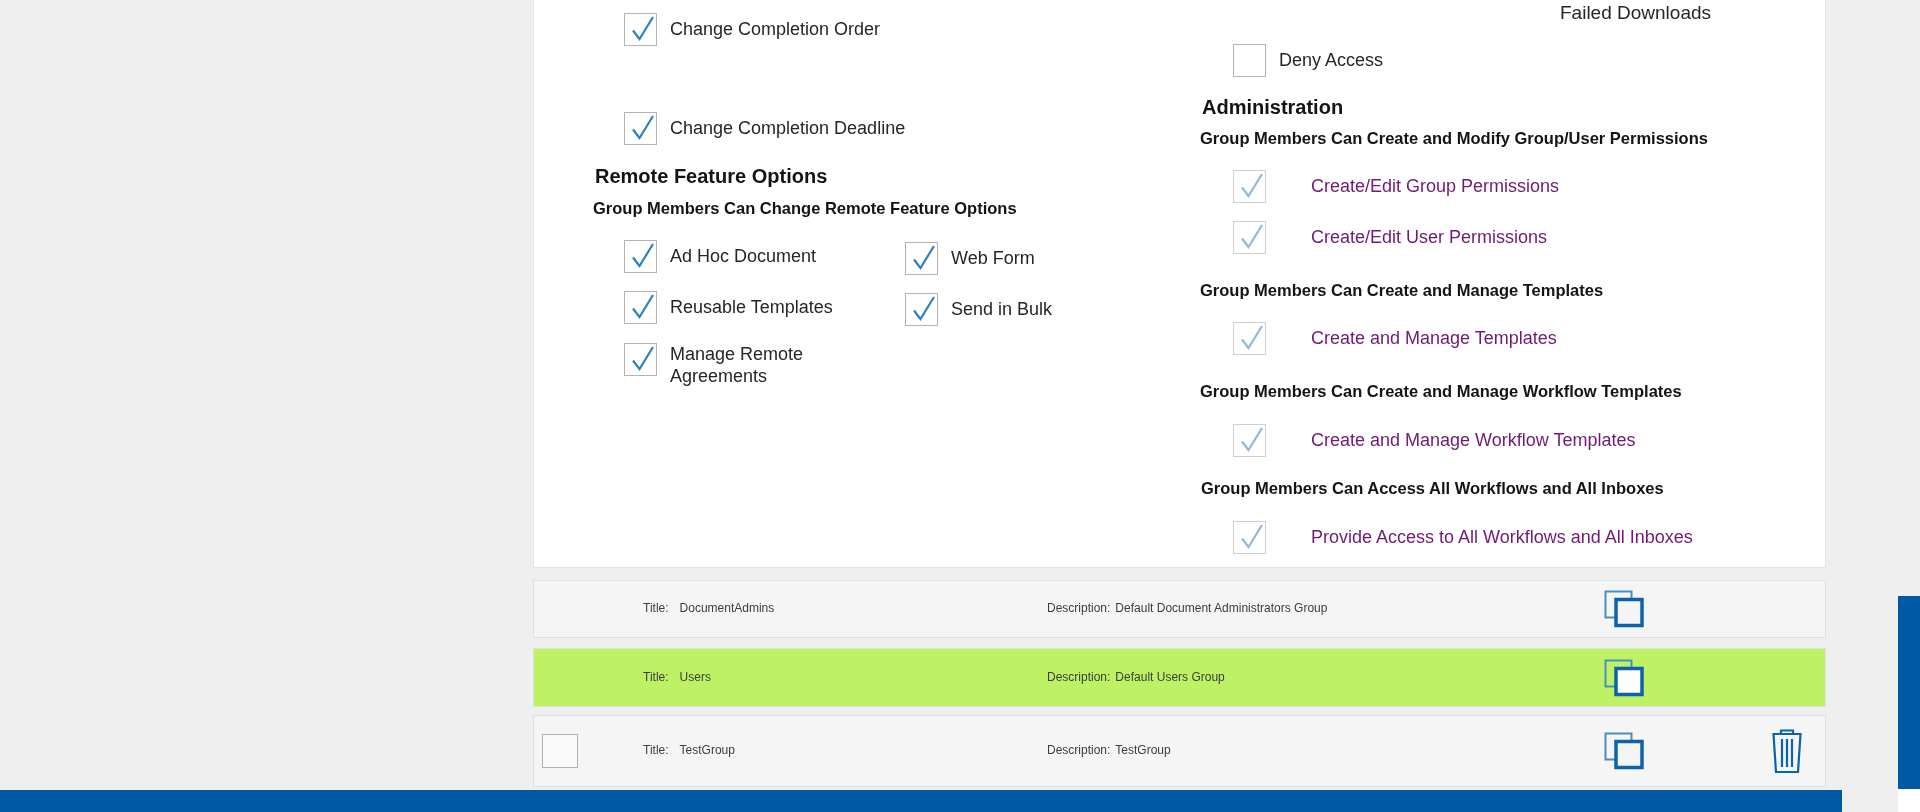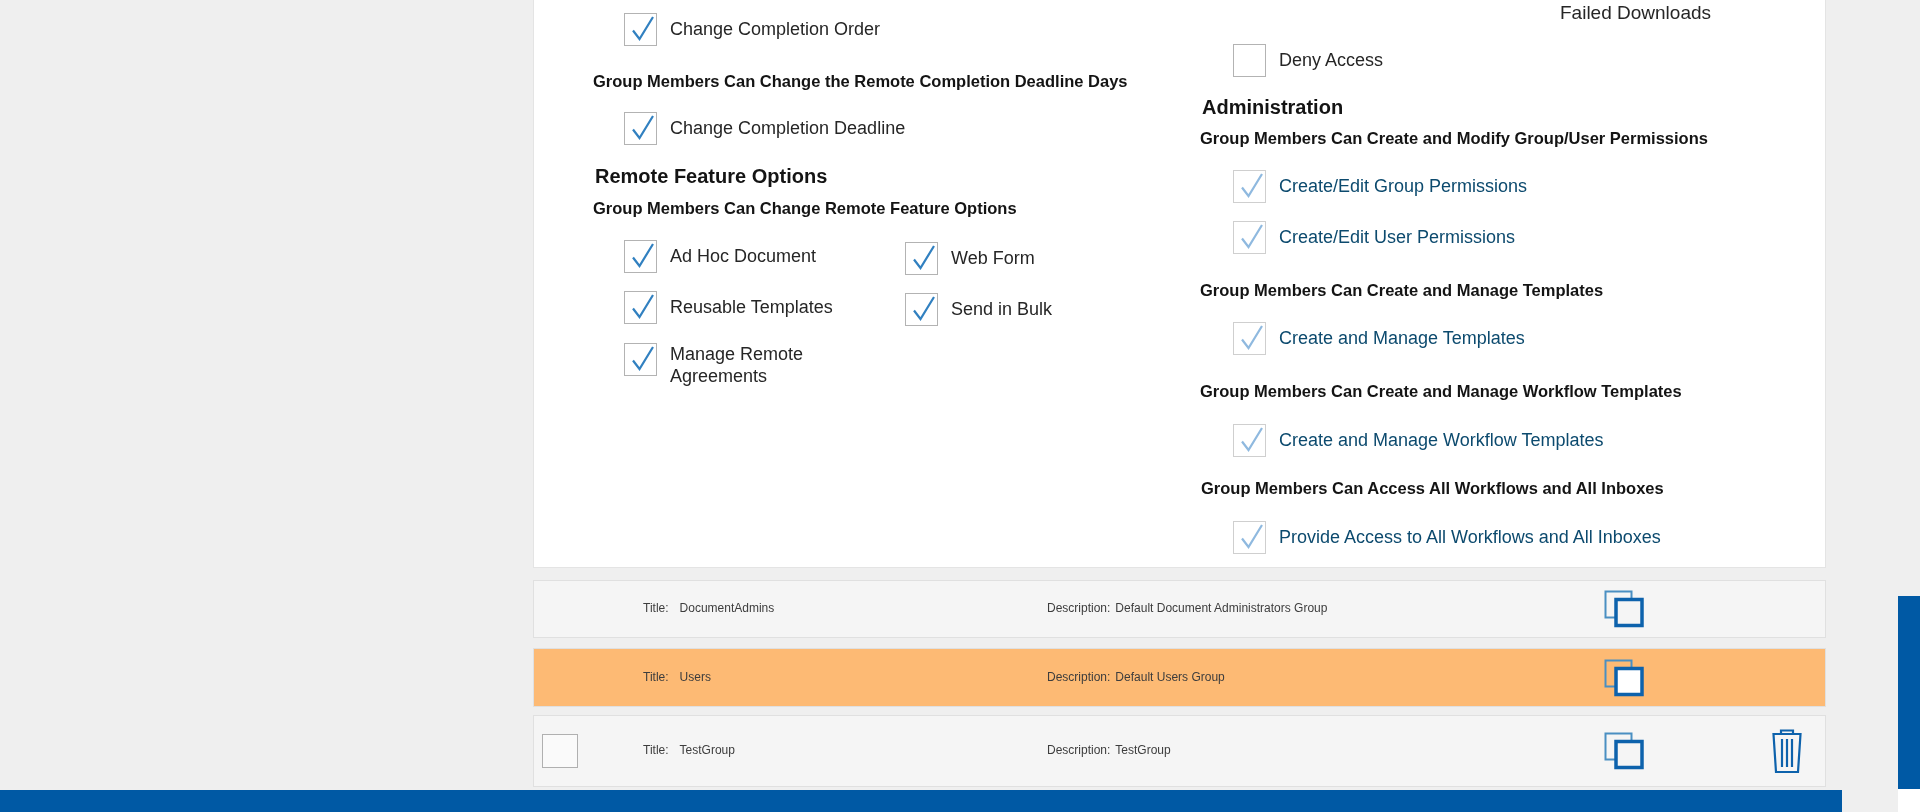--- a/index.html
+++ b/index.html
@@ -18,42 +18,42 @@
   .cbrow.top-align{align-items:flex-start;justify-content:center;}
   .cb{
     width:33px;height:33px;background:#fff;border:1px solid #b3b3b3;
     box-sizing:border-box;flex:0 0 auto;position:relative;
   }
   .cb svg{position:absolute;left:0;top:-2px;overflow:visible;}
   .cb .tick{fill:none;stroke:#3180c0;stroke-width:2.2px;}
   .cbrow .lbl{font-size:18px;color:#262626;line-height:1.2;}
   .cbrow.disabled .cb{border-color:#cfcfcf;}
   .cbrow.disabled .cb .tick{stroke:#8fb9df;}
-  .cbrow.disabled .lbl{color:#0c4a6e;}
+  .cbrow.disabled .lbl{color:#701a75;margin-left:32px;}
   .wrap-lbl{width:172px;line-height:32px;margin-top:1px;}
   
   .grp-hdr{
     position:absolute;font-size:16.5px;font-weight:700;color:#141414;
     line-height:1.15;white-space:nowrap;
   }
   .sec-title{
     position:absolute;font-size:20px;font-weight:700;color:#141414;
     line-height:1.15;white-space:nowrap;
   }
   .plain-title{
     position:absolute;font-size:19px;font-weight:400;color:#262626;
     line-height:1.15;white-space:nowrap;
   }
   
   .group-row{
     position:absolute;left:533px;width:1293px;box-sizing:border-box;
     border:1px solid #e0e0e0;
   }
   .row-bg-gray{background:#f5f5f5;}
-  .row-bg-white{background:#fdba74;}
+  .row-bg-white{background:#bef264;}
   .row-text{
     position:absolute;top:50%;transform:translateY(-58%);
     font-size:12px;color:#3d3d3d;white-space:nowrap;
   }
   .row-text .val{margin-left:11px;}
   .row-text .val2{margin-left:5px;}
   .icon-btn{
     position:absolute;top:50%;transform:translateY(-50%);
     background:none;border:none;padding:0;cursor:pointer;line-height:0;
   }
@@ -81,21 +81,20 @@
 
   <div class="cbrow" style="left:624px;top:13px;">
     <span class="cb">
       <svg width="34" height="34" viewBox="0 0 34 34">
           <polyline class="tick" points="8,18.5 14.5,27 28,5"></polyline>
         </svg>
     </span>
     <span class="lbl">Change Completion Order</span>
   </div>
 
-  <div class="grp-hdr" style="left:593px;top:72px;">Group Members Can Change the Remote Completion Deadline Days</div>
 
   <div class="cbrow" style="left:624px;top:112px;">
     <span class="cb">
       <svg width="34" height="34" viewBox="0 0 34 34">
           <polyline class="tick" points="8,18.5 14.5,27 28,5"></polyline>
         </svg>
     </span>
     <span class="lbl">Change Completion Deadline</span>
   </div>
 

